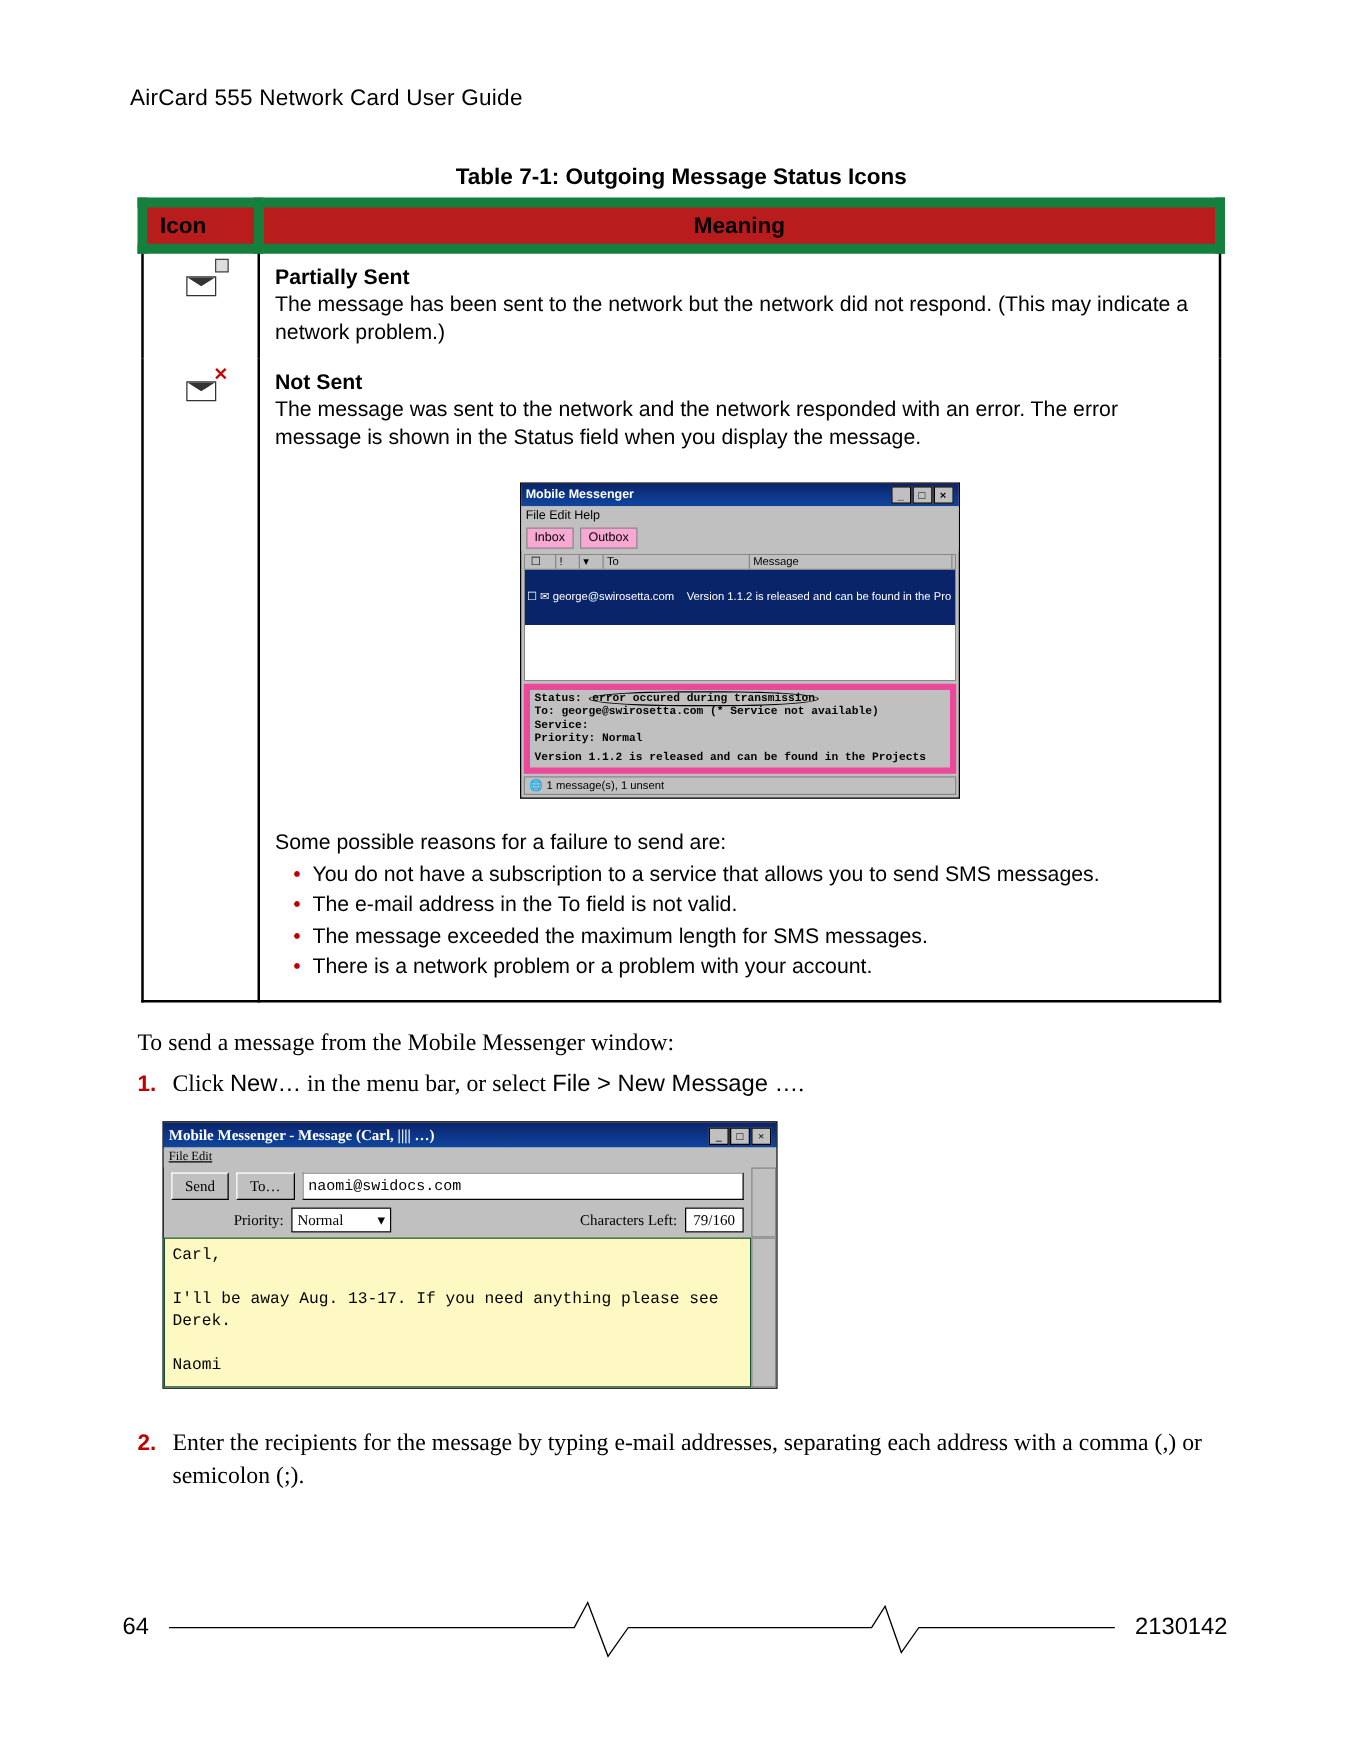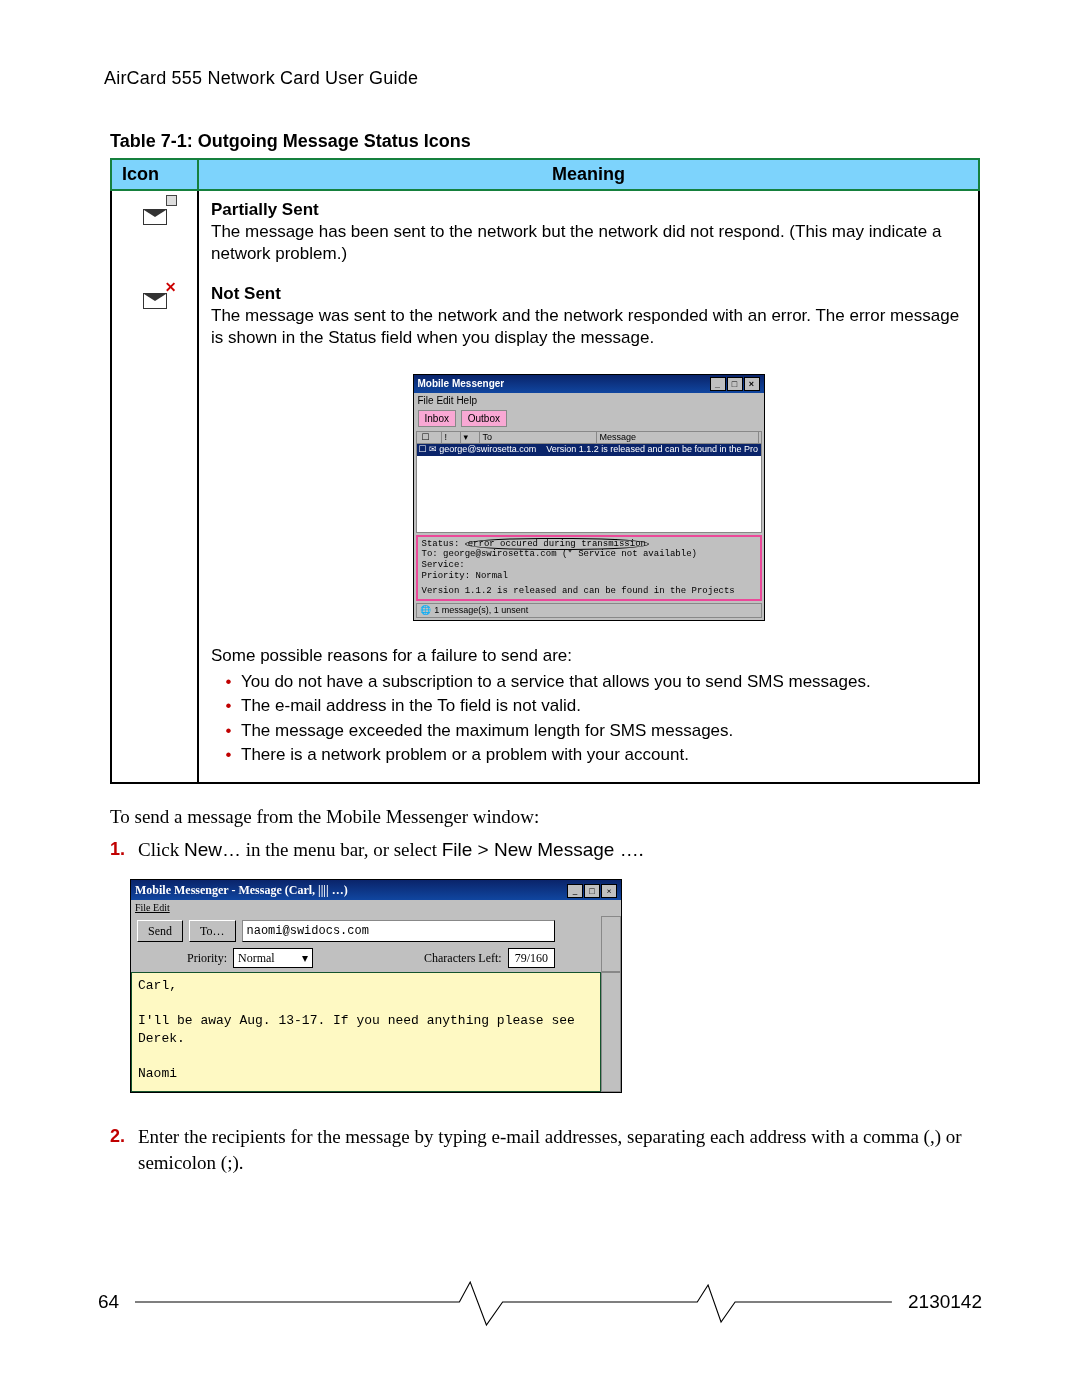--- a/index.html
+++ b/index.html
@@ -41,31 +41,32 @@
   }
   .gutter-note-rule {
     margin-top: 10px;
     width: 90px;
     border-top: 2px solid #c00000;
   }
   .main {
     flex: 1;
   }
   .table-caption {
+    text-align: center;
     font-weight: bold;
     font-size: 18px;
     margin-bottom: 6px;
   }
   table.icon-table {
     border-collapse: collapse;
     width: 100%;
   }
   table.icon-table th {
-    background: #7dd3fc;
-    border: 2px solid #15803d;
+    background: #b91c1c;
+    border: 8px solid #15803d;
     font-weight: bold;
     font-size: 18px;
     padding: 4px 10px;
   }
   table.icon-table th.icon-col { width: 65px; text-align: left; }
   table.icon-table th.meaning-col { text-align: center; }
   table.icon-table td {
     border-left: 2px solid #000;
     border-right: 2px solid #000;
     padding: 8px 12px 10px 12px;
@@ -130,22 +131,22 @@
   }
   .menubar { background:#c0c0c0; padding:1px 4px; font-size:10px; }
   .toolbar { padding:2px 4px; background:#c0c0c0; }
   .toolbar .tab {
     display:inline-block; border:1px solid #888; background:#f9a8d4;
     padding:1px 6px; font-size:10px; margin-right:2px;
   }
   .list-area { background:#fff; border:1px solid #888; height:100px; margin:2px; position:relative; }
   .list-head { background:#c0c0c0; font-size:9px; padding:0 2px; border-bottom:1px solid #888; display:flex;}
   .list-head span { border-right:1px solid #888; padding:0 3px; }
-  .list-row { font-size:9px; padding:0 2px; background:#0a246a; color:#fff; white-space:nowrap; overflow:hidden;}
-  .status-box { background:#c0c0c0; border:2px solid #ec4899; margin:2px; padding:2px 4px; font-family: "Courier New", monospace; font-size:9px; line-height:1.2; }
+  .list-row { font-size:9px; padding:16px 2px; background:#0a246a; color:#fff; white-space:nowrap; overflow:hidden;}
+  .status-box { background:#c0c0c0; border:5px solid #ec4899; margin:2px; padding:2px 4px; font-family: "Courier New", monospace; font-size:9px; line-height:1.2;font-weight:bold; }
   .status-box .circled { border:1px solid #000; border-radius:50%/60%; padding:0 2px; display:inline;}
   .footer-bar { border:1px solid #888; margin:2px; padding:1px 4px; font-size:9px; background:#c0c0c0;}
 
   .reasons-intro { margin-top: 24px; }
   ul.reasons {
     margin: 4px 0 6px 0;
     padding-left: 30px;
   }
   ul.reasons li { margin: 2px 0; font-size:17px; line-height:1.3;}
   ul.reasons li::marker { color: #c00000; content: "•  "; }
@@ -298,21 +299,21 @@
             <span>Click </span><span class="sans">New…</span><span> in the menu bar, or select </span><span class="sans">File &gt; New Message …</span><span>.</span>
           </div>
         </div>
 
         <div class="app2">
           <div class="titlebar">
             <span>Mobile Messenger - Message (Carl, ||||  …)</span>
             <span class="ctrls"><span>_</span><span>□</span><span>×</span></span>
           </div>
           <div class="menubar" style="text-decoration:underline;">File  Edit</div>
-          <div style="display:flex;gap:40px;">
+          <div style="display:flex;">
             <div style="flex:1;">
               <div class="compose-top">
                 <span class="btn3d">Send</span>
                 <span class="btn3d">To…</span>
                 <span class="field">naomi@swidocs.com</span>
               </div>
               <div class="compose-row2">
                 <span>Priority:</span>
                 <span class="select">Normal</span>
                 <span style="flex:1;"></span>

